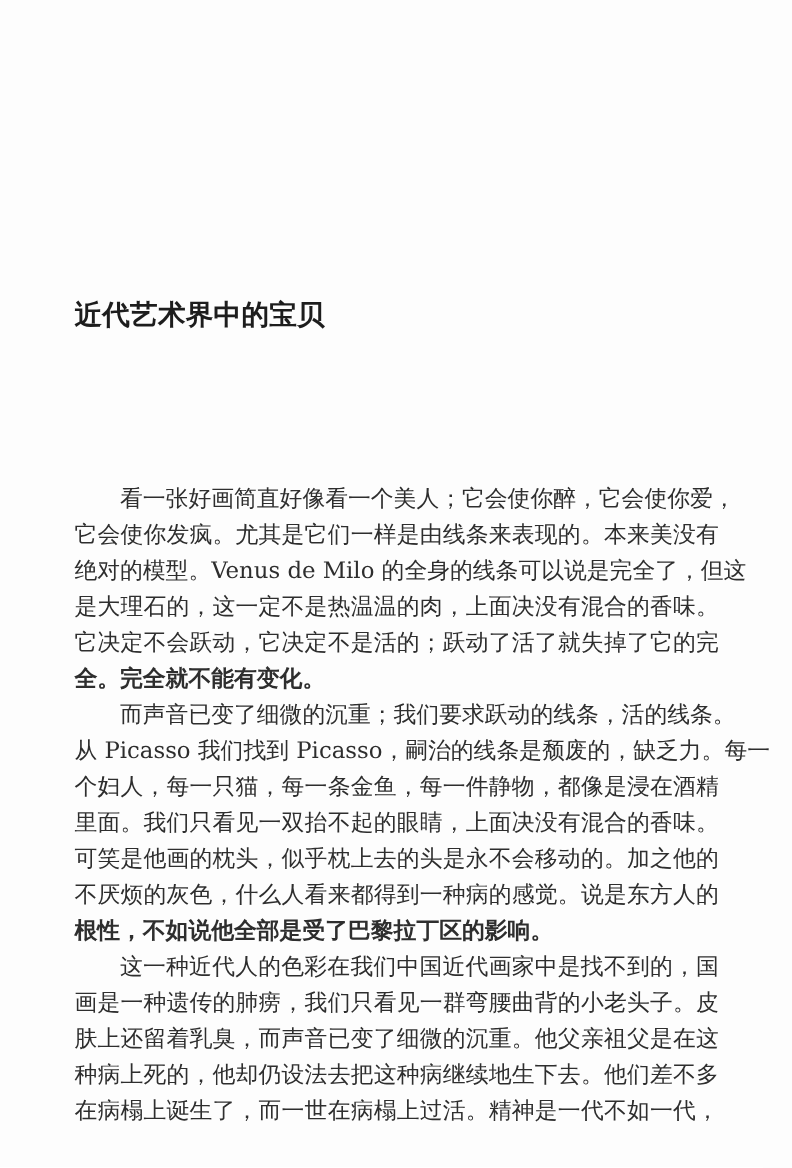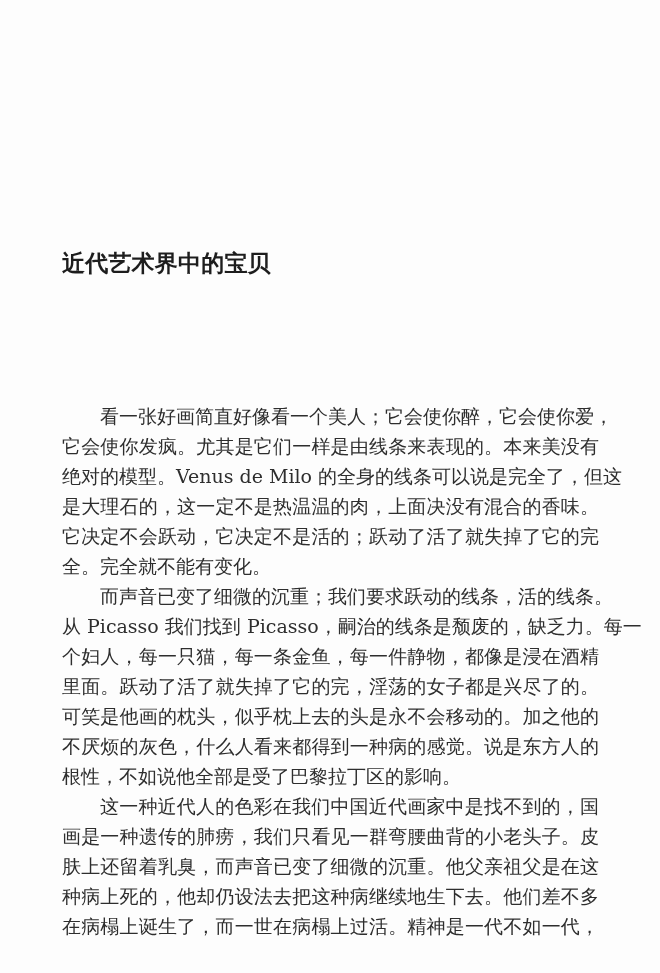--- a/index.html
+++ b/index.html
@@ -42,20 +42,21 @@
     text-align-last: justify;
     white-space: nowrap;
     color: #2e2e2e;
   }
   .line.indent {
     padding-left: 38px;
     box-sizing: border-box;
   }
   .line.short {
     text-align-last: left;
+    font-weight: bold;
   }
 </style>
 </head>
 <body>
 
 <div class="page">
 
   <h1 class="title">近代艺术界中的宝贝</h1>
 
   <div class="textblock">
@@ -66,21 +67,21 @@
       <div class="line">绝对的模型。Venus de Milo 的全身的线条可以说是完全了，但这</div>
       <div class="line">是大理石的，这一定不是热温温的肉，上面决没有混合的香味。</div>
       <div class="line">它决定不会跃动，它决定不是活的；跃动了活了就失掉了它的完</div>
       <div class="line short">全。完全就不能有变化。</div>
     </div>
 
     <div class="para">
       <div class="line indent">而声音已变了细微的沉重；我们要求跃动的线条，活的线条。</div>
       <div class="line">从 Picasso 我们找到 Picasso，嗣治的线条是颓废的，缺乏力。每一</div>
       <div class="line">个妇人，每一只猫，每一条金鱼，每一件静物，都像是浸在酒精</div>
-      <div class="line">里面。跃动了活了就失掉了它的完，淫荡的女子都是兴尽了的。</div>
+      <div class="line">里面。我们只看见一双抬不起的眼睛，上面决没有混合的香味。</div>
       <div class="line">可笑是他画的枕头，似乎枕上去的头是永不会移动的。加之他的</div>
       <div class="line">不厌烦的灰色，什么人看来都得到一种病的感觉。说是东方人的</div>
       <div class="line short">根性，不如说他全部是受了巴黎拉丁区的影响。</div>
     </div>
 
     <div class="para">
       <div class="line indent">这一种近代人的色彩在我们中国近代画家中是找不到的，国</div>
       <div class="line">画是一种遗传的肺痨，我们只看见一群弯腰曲背的小老头子。皮</div>
       <div class="line">肤上还留着乳臭，而声音已变了细微的沉重。他父亲祖父是在这</div>
       <div class="line">种病上死的，他却仍设法去把这种病继续地生下去。他们差不多</div>

